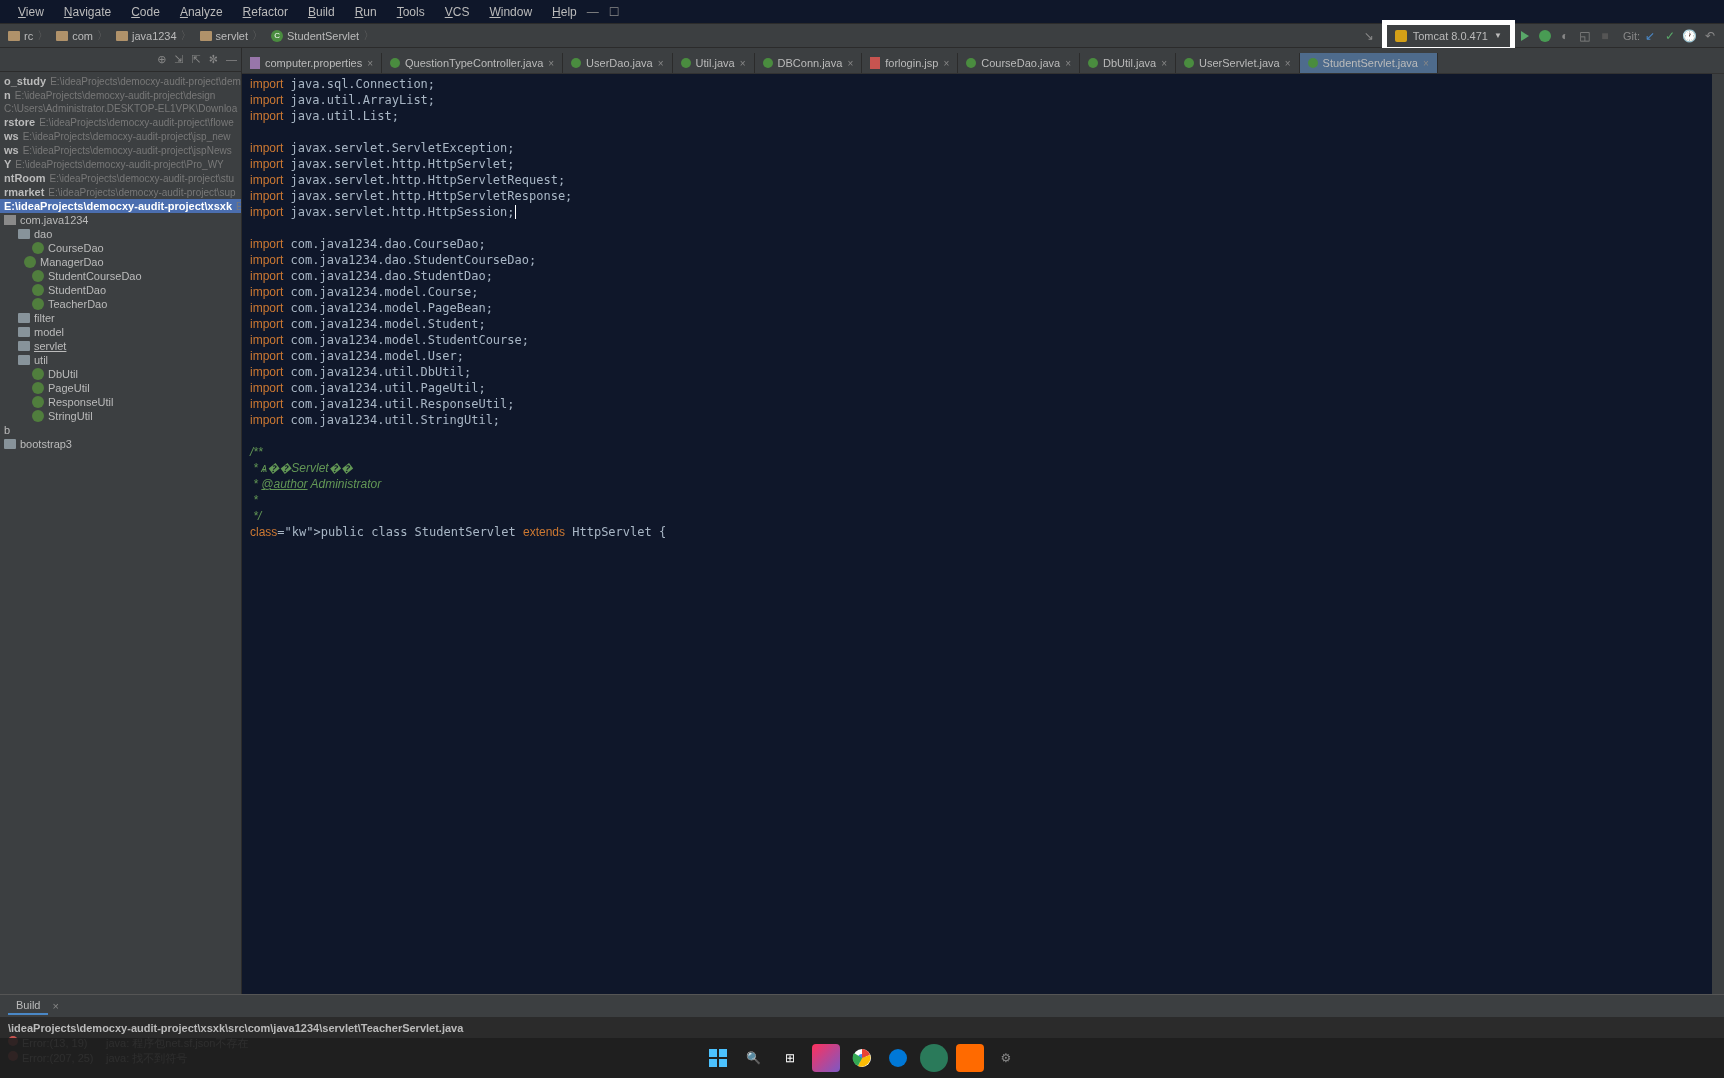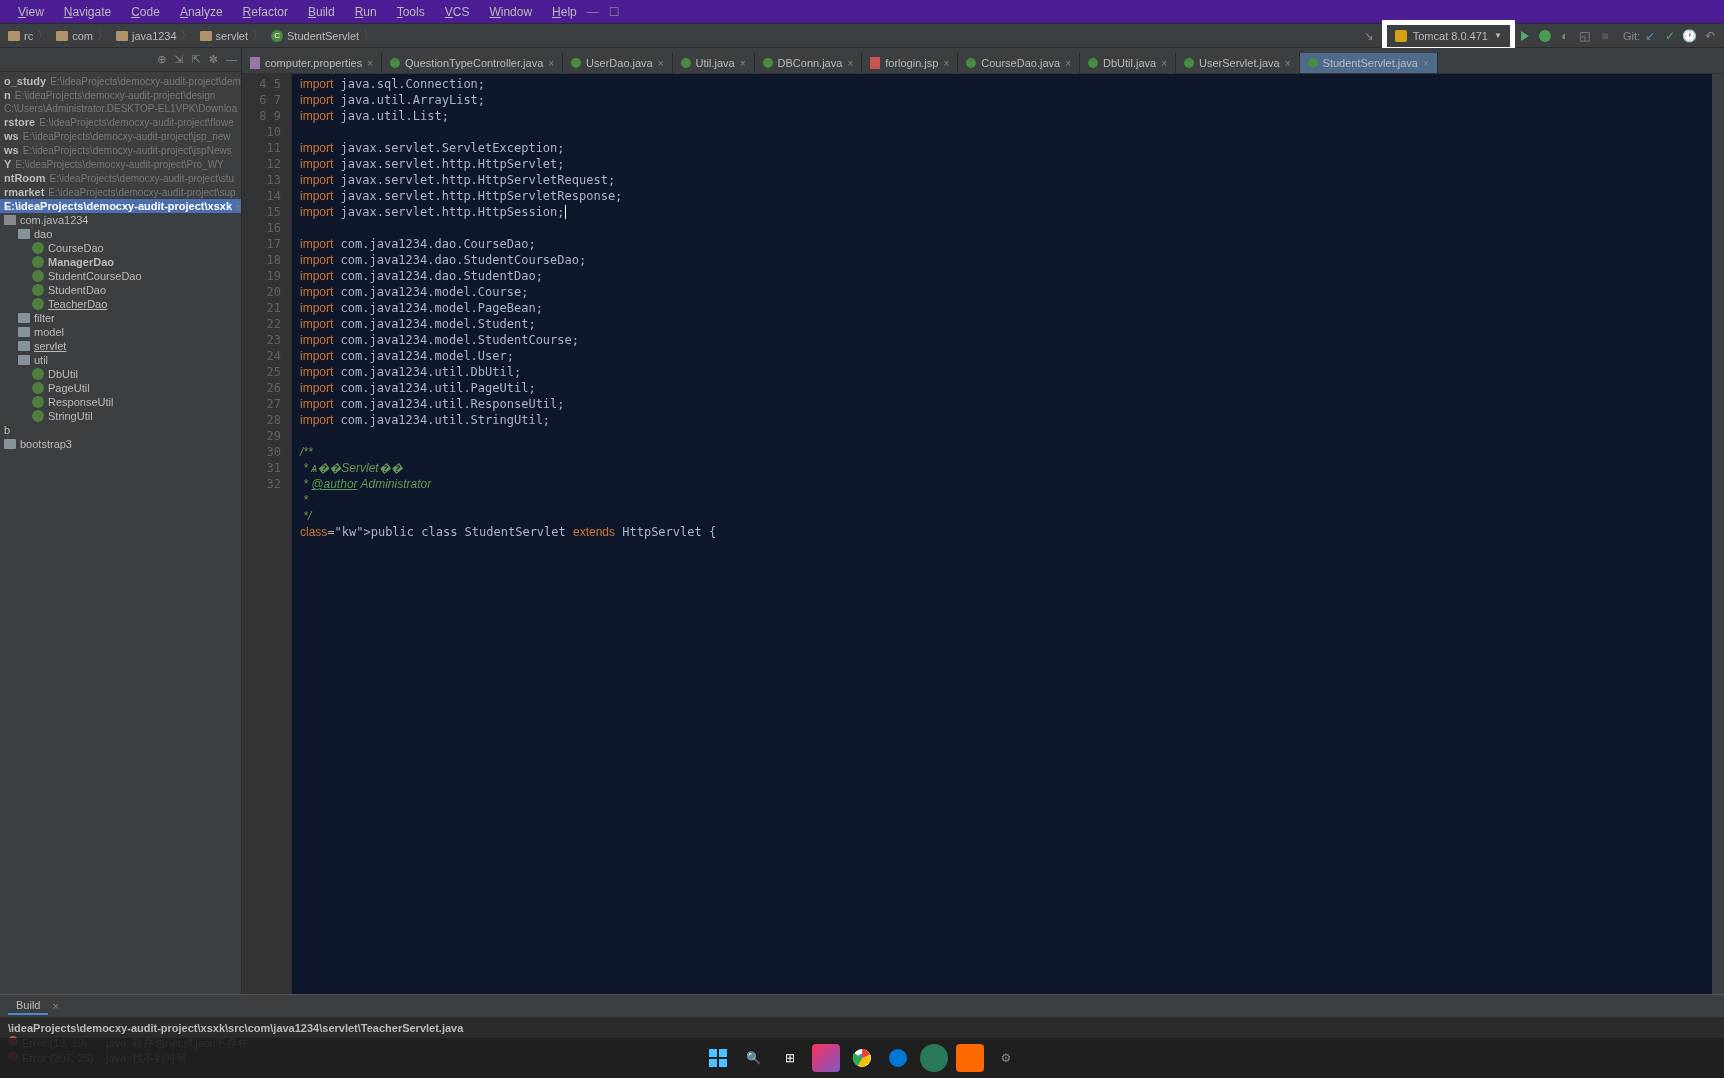--- a/index.html
+++ b/index.html
@@ -1,19 +1,19 @@
 <!DOCTYPE html>
 <html><head>
   <meta charset="utf-8">
   <style>
     * { margin: 0; padding: 0; box-sizing: border-box; font-family: 'Segoe UI', Arial, sans-serif; }
     body { background: #2b2b2b; color: #a9b7c6; font-size: 12px; width: 1724px; height: 1078px; overflow: hidden; position: relative; }
     
     
-    .menubar { height: 24px; background: #4c1d95; display: flex; align-items: center; padding: 0 8px; border-bottom: 1px solid #2b2b2b; }
+    .menubar { height: 24px; background: #0f172a; display: flex; align-items: center; padding: 0 8px; border-bottom: 1px solid #2b2b2b; }
     .menu-item { padding: 2px 10px; color: #bbbbbb; cursor: pointer; }
     .menu-item .mn { text-decoration: underline; }
     .title-center { flex: 1; text-align: center; color: #8a8a8a; font-size: 11px; }
     .win-controls { display: flex; gap: 10px; color: #888; }
     
     
     .toolbar { height: 24px; background: #3c3f41; display: flex; align-items: center; padding: 0 4px; border-bottom: 1px solid #2b2b2b; }
     .crumb { display: flex; align-items: center; gap: 4px; padding: 0 4px; color: #bbbbbb; font-size: 11px; }
     .crumb .sep { color: #666; }
     .folder-icon { width: 12px; height: 10px; background: #b0926a; border-radius: 1px; display:inline-block; }
@@ -194,24 +194,24 @@
           <b>rmarket</b> 
           <span class="path">E:\ideaProjects\democxy-audit-project\sup</span>
         </div>
         <div class="tree-item selected">
           <b>E:\ideaProjects\democxy-audit-project\xsxk</b> 
           <span class="path">E:\ideaProjects\democxy-audit-project\xsxk</span>
         </div>
         <div class="tree-item" style="padding-left: 4px;"><span class="pkg-icon"></span> com.java1234</div>
         <div class="tree-item" style="padding-left: 18px;"><span class="folder-ic"></span> dao</div>
         <div class="tree-item" style="padding-left: 32px; align-items: flex-end;"><span class="java-icon"></span> CourseDao</div>
-        <div class="tree-item" style="padding-left: 32px; font-weight: bold;"><span class="java-icon"></span> ManagerDao</div>
+        <div class="tree-item" style="padding-left: 24px;"><span class="java-icon"></span> ManagerDao</div>
         <div class="tree-item" style="padding-left: 32px;"><span class="java-icon"></span> StudentCourseDao</div>
         <div class="tree-item" style="padding-left: 32px;"><span class="java-icon"></span> StudentDao</div>
-        <div class="tree-item" style="padding-left: 32px; text-decoration: underline;"><span class="java-icon"></span> TeacherDao</div>
+        <div class="tree-item" style="padding-left: 32px;"><span class="java-icon"></span> TeacherDao</div>
         <div class="tree-item" style="padding-left: 18px;"><span class="folder-ic"></span> filter</div>
         <div class="tree-item" style="padding-left: 18px;"><span class="folder-ic"></span> model</div>
         <div class="tree-item" style="padding-left: 18px;">
           <span class="folder-ic"></span> 
           <u>servlet</u>
         </div>
         <div class="tree-item" style="padding-left: 18px;"><span class="folder-ic"></span> util</div>
         <div class="tree-item" style="padding-left: 32px;"><span class="java-icon"></span> DbUtil</div>
         <div class="tree-item" style="padding-left: 32px;"><span class="java-icon"></span> PageUtil</div>
         <div class="tree-item" style="padding-left: 32px;"><span class="java-icon"></span> ResponseUtil</div>
@@ -268,50 +268,20 @@
           <span>UserServlet.java</span>
           <span class="close">×</span>
         </div>
         <div class="etab hl">
           <span class="file-icon fi-java"></span>
           <span>StudentServlet.java</span>
           <span class="close">×</span>
         </div>
       </div>
     <div class="editor-body">
-      <div class="gutter" id="gutter-host">4
-5
-6
-7
-8
-9
-10
-11
-12
-13
-14
-15
-16
-17
-18
-19
-20
-21
-22
-23
-24
-25
-26
-27
-28
-29
-30
-31
-32
-</div>
       <div class="code" id="code-host"><span class="kw">import</span> java.sql.Connection;
 <span class="kw">import</span> java.util.ArrayList;
 <span class="kw">import</span> java.util.List;
 
 <span class="kw">import</span> javax.servlet.ServletException;
 <span class="kw">import</span> javax.servlet.http.HttpServlet;
 <span class="kw">import</span> javax.servlet.http.HttpServletRequest;
 <span class="kw">import</span> javax.servlet.http.HttpServletResponse;
 <span class="kw">import</span> javax.servlet.http.HttpSession;<span style="border-left:1px solid #fff;"></span>
 

